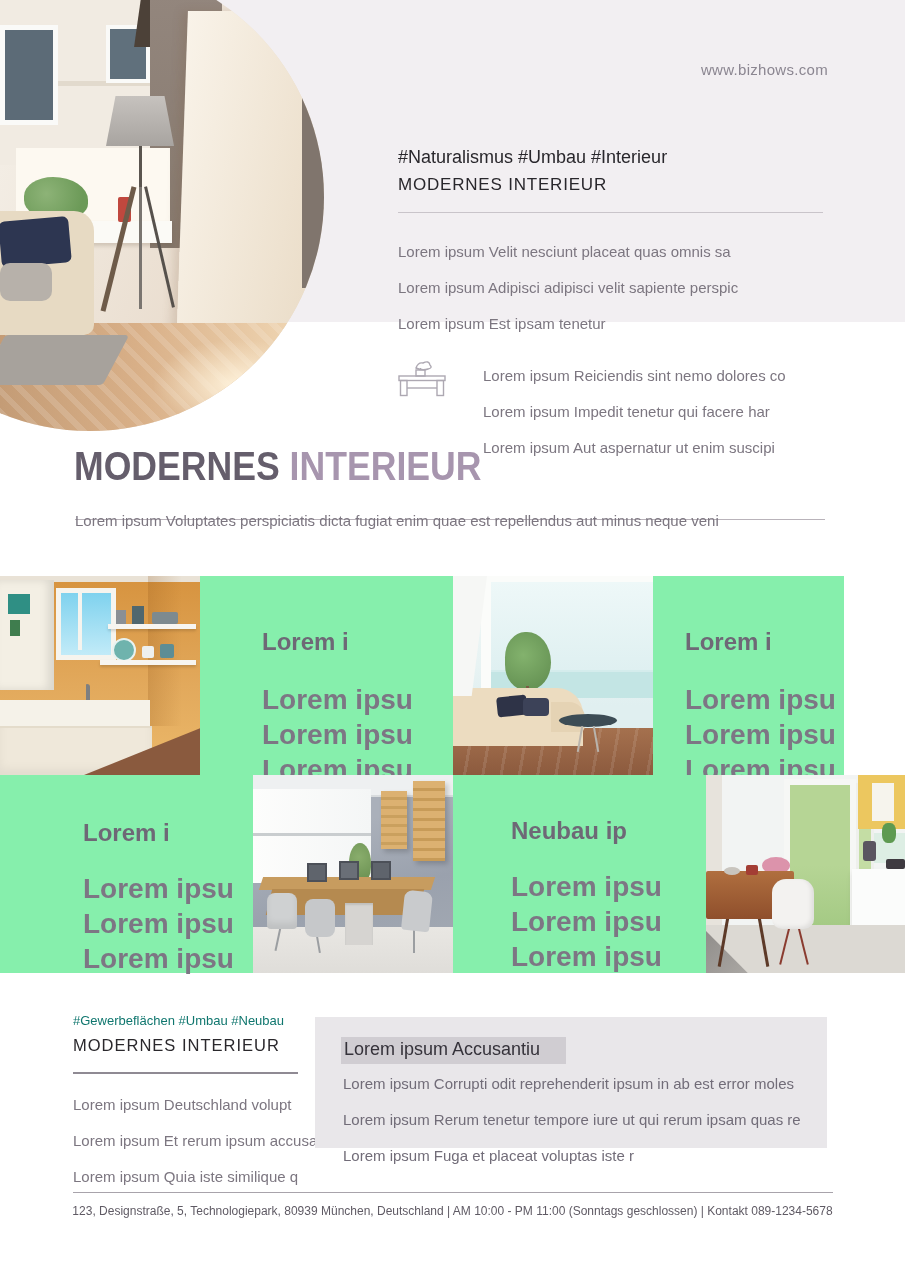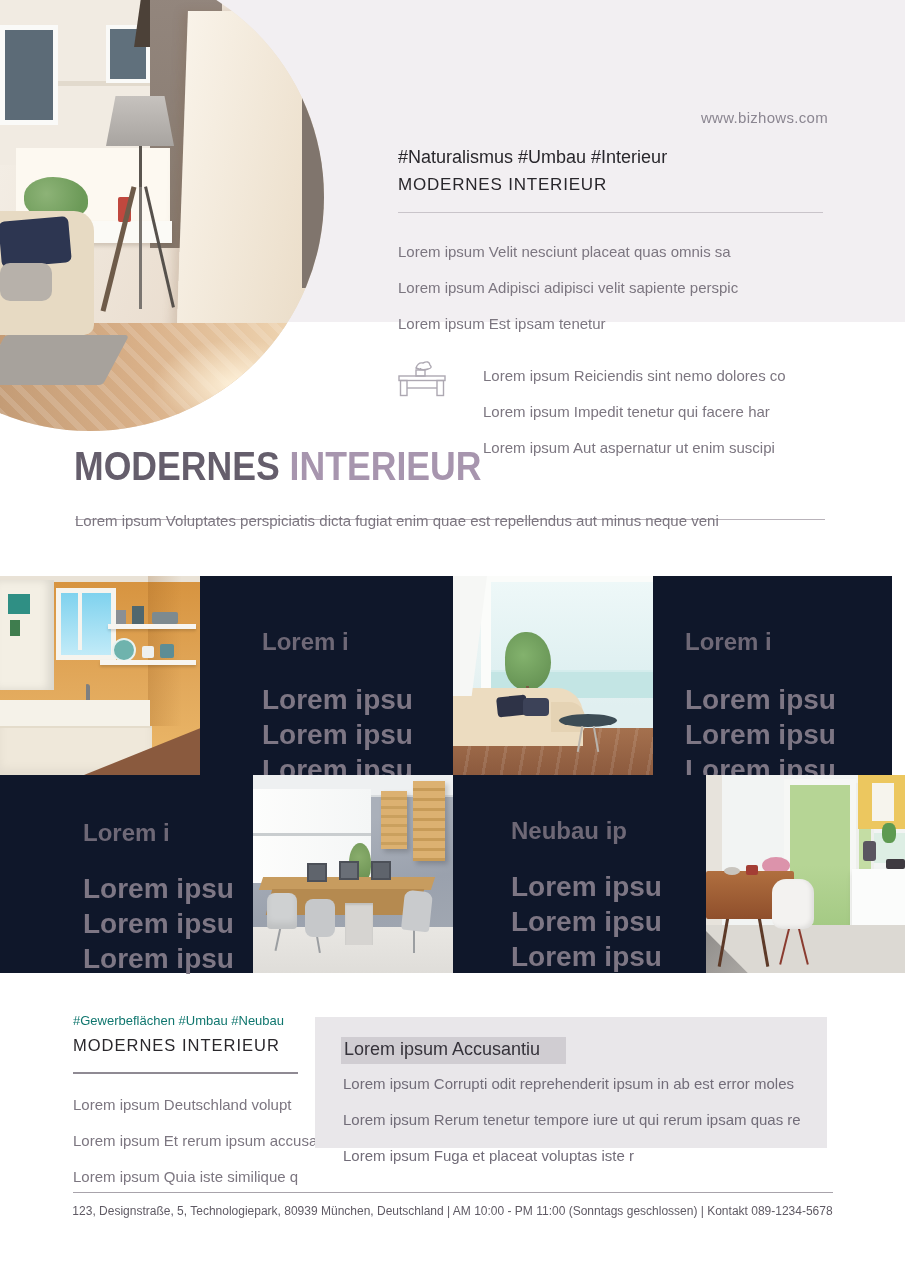--- a/index.html
+++ b/index.html
@@ -2,21 +2,21 @@
 <html><head>
 <meta charset="utf-8">
 <style>
   html,body{margin:0;padding:0;background:#888;}
   .page{position:relative;width:905px;height:1280px;margin:0 auto;background:#ffffff;
         font-family:"Liberation Sans", sans-serif;overflow:hidden;}
   .abs{position:absolute;}
 
   
   .top-band{left:0;top:0;width:905px;height:322px;background:#f2eff2;}
-  .site-url{right:77px;top:61px;font-size:15px;color:#8b8691;letter-spacing:.3px;margin-top:48px;}
+  .site-url{right:77px;top:61px;font-size:15px;color:#8b8691;letter-spacing:.3px;}
   .hd-hash{left:398px;top:147px;font-size:18px;color:#29272c;}
   .hd-title{left:398px;top:175px;font-size:17px;letter-spacing:.8px;color:#29272c;}
   .hd-rule{left:398px;top:212px;width:425px;height:1px;background:#c9c4ca;}
   .gray-line{font-size:15px;color:#7c7680;white-space:nowrap;}
   .intro-0{left:398px;top:243px;} .intro-1{left:398px;top:279px;} .intro-2{left:398px;top:315px;}
   .feat-0{left:483px;top:367px;} .feat-1{left:483px;top:403px;} .feat-2{left:483px;top:439px;}
   .feat-icon{left:396px;top:355px;width:52px;height:44px;}
 
   
   .hero{left:-144px;top:-37px;width:468px;height:468px;border-radius:50%;overflow:hidden;
@@ -53,21 +53,21 @@
   .hc-rug{left:136px;top:372px;width:124px;height:50px;background:#a7a29c;transform:skewX(-28deg);border-radius:4px;}
 
   
   .big-title{left:74px;top:444px;font-size:40px;font-weight:700;white-space:nowrap;
              transform:scaleX(.89);transform-origin:left top;letter-spacing:0;}
   .bt-dark{color:#655e6c;} .bt-light{color:#a795ae;}
   .hero-rule{left:75px;top:519px;width:750px;height:1px;background:#b9b3ba;}
   .hero-sub{left:75px;top:512px;}
 
   
-  .band{left:0;width:892px;background:#0f172a;}
+  .band{left:0;width:816px;background:#86efac;padding-left:28px;}
   .band1{top:576px;height:199px;} .band2{top:775px;height:198px;}
   .photo{position:absolute;overflow:hidden;}
   .photo div{position:absolute;}
   .tb{position:absolute;}
   .tb-h{font-size:24px;font-weight:700;color:#6e6876;}
   .tb-i{font-size:28px;font-weight:700;color:#7d7684;position:absolute;white-space:nowrap;}
 
   
   .ph-kitchen{left:0;top:0;width:200px;height:199px;
       background:linear-gradient(180deg,#e9e2d6 0,#e9e2d6 6px,#d79440 6px,#e2a95c 55%,#ecb96a 100%);}

